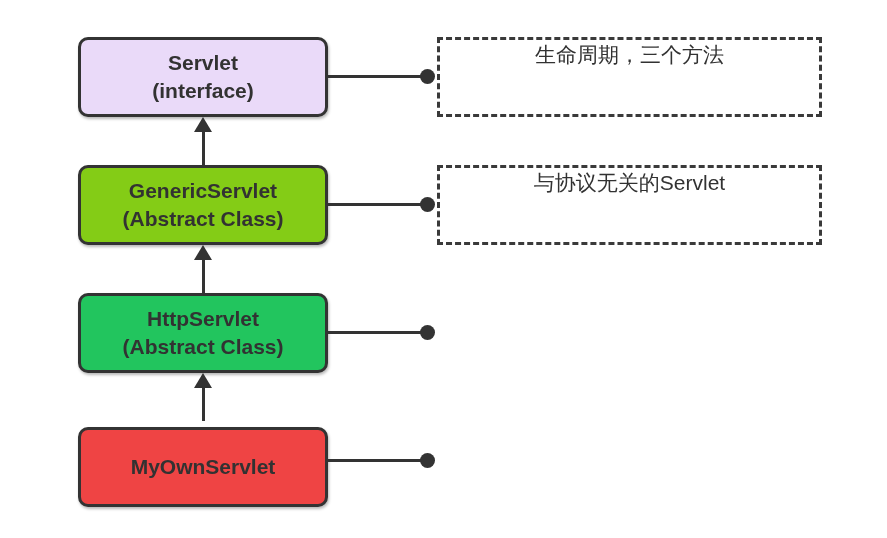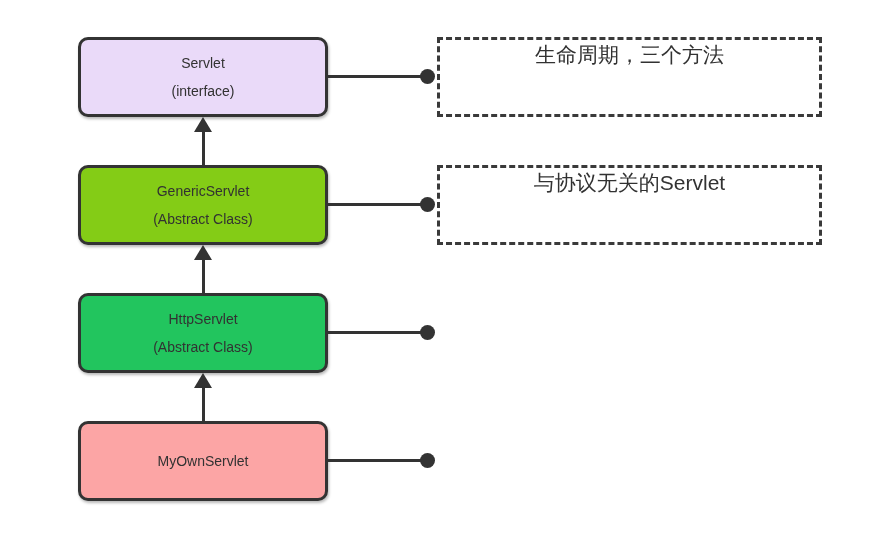--- a/index.html
+++ b/index.html
@@ -28,22 +28,22 @@
     box-sizing: border-box;
     border: 3px solid #333333;
     border-radius: 10px;
     display: flex;
     flex-direction: column;
     justify-content: center;
     align-items: center;
     box-shadow: 1px 2px 3px rgba(0,0,0,0.28);
   }
   .class-box .box-line {
-    font-size: 14px;
-    font-weight: normal;
+    font-size: 21px;
+    font-weight: bold;
     line-height: 28px;
     color: #323232;
     white-space: nowrap;
   }
 
   .note-box {
     position: absolute;
     left: 437px;
     top: var(--top);
     width: 385px;
@@ -131,21 +131,21 @@
     <div class="note-line"></div>
   </div>
 
   <div class="class-box r2" style="background-color: #22c55e;">
     <div class="box-line">HttpServlet</div>
     <div class="box-line">(Abstract Class)</div>
   </div>
   <div class="hline r2"></div>
   <div class="dot r2"></div>
 
-  <div class="class-box r3" style="background-color: #fca5a5;">
+  <div class="class-box r3" style="background-color: #ef4444; margin-top: 6px;">
     <div class="box-line">MyOwnServlet</div>
   </div>
   <div class="hline r3"></div>
   <div class="dot r3"></div>
 
   <div class="arrow a0">
     <div class="arrow-head"></div>
     <div class="arrow-shaft"></div>
   </div>
   <div class="arrow a1">

